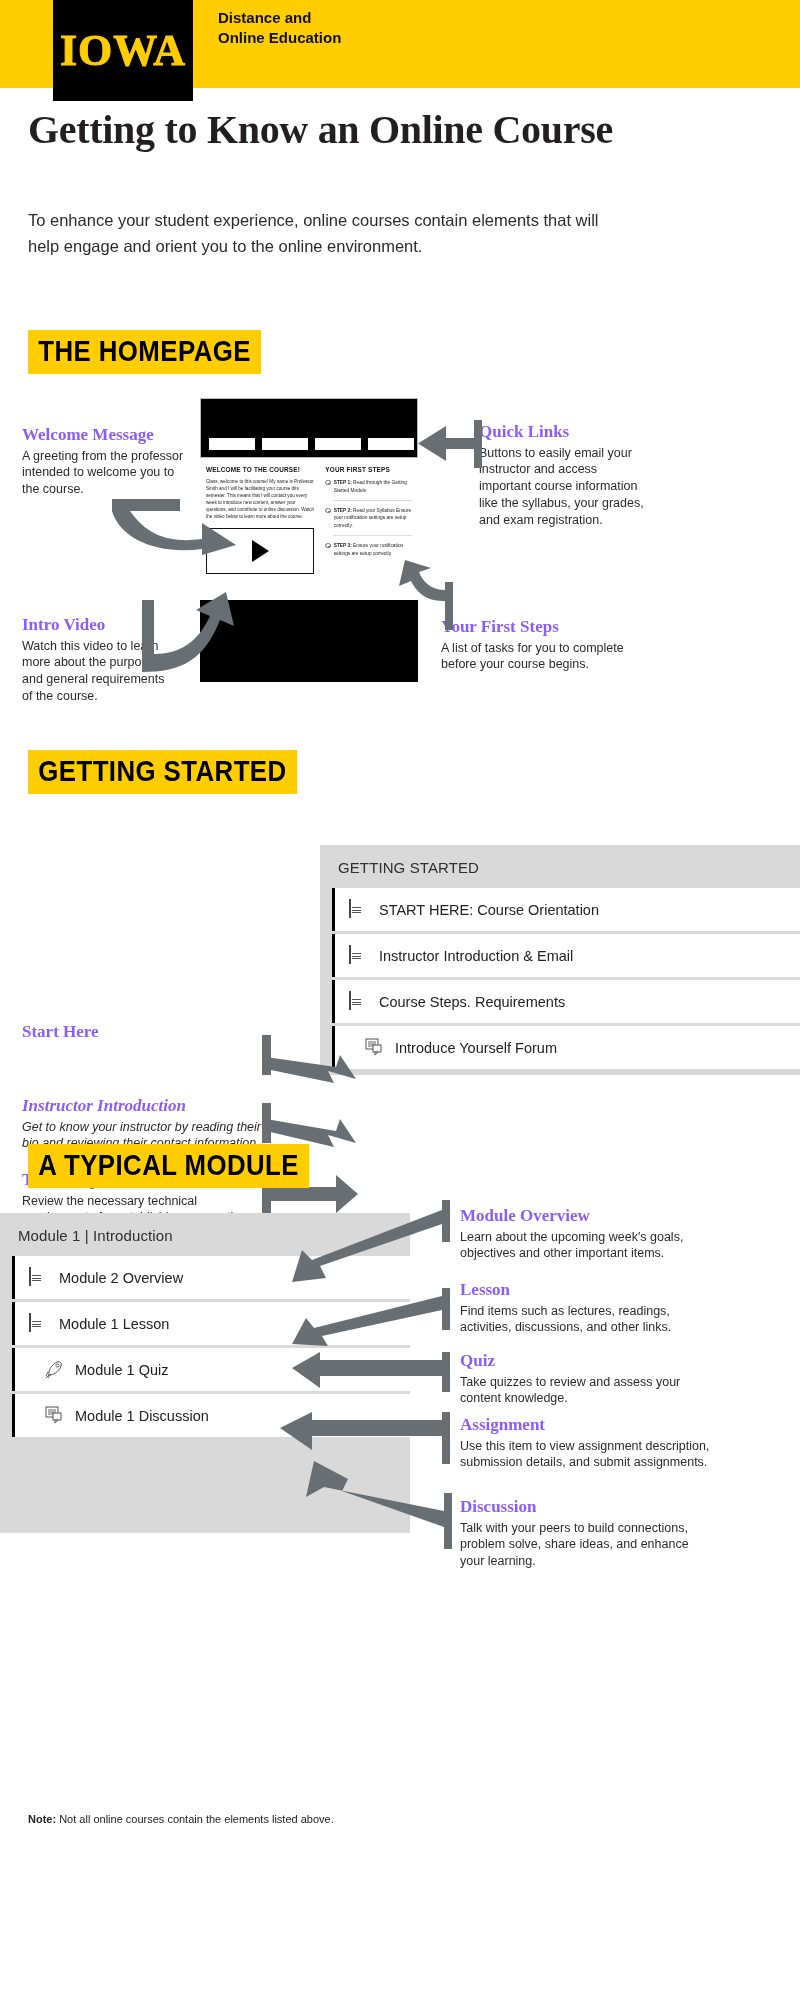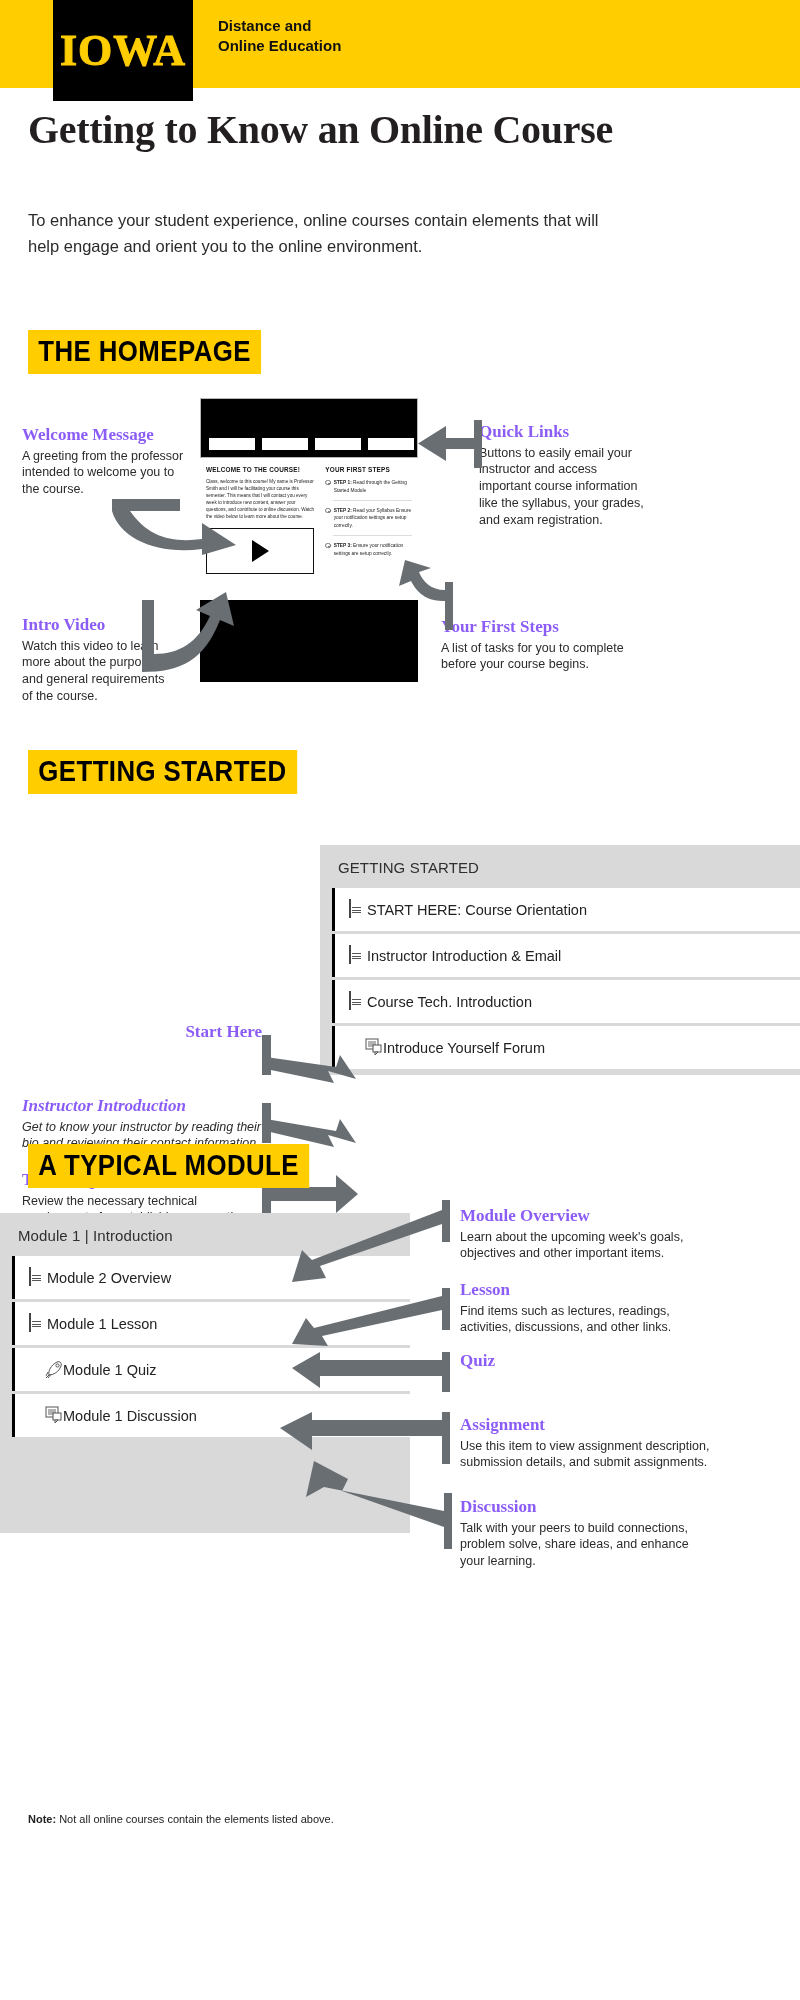--- a/index.html
+++ b/index.html
@@ -23,21 +23,21 @@
   .logo-box{
     position:absolute; left:53px; top:0; width:140px; height:101px;
     background:#000000; display:flex; align-items:center; justify-content:center;
   }
   .logo-text{
     color:#FFCD00; font-family:"Liberation Serif", serif; font-weight:bold;
     font-size:44px; letter-spacing:1px; line-height:1;
     -webkit-text-stroke:1px #FFCD00;
   }
   .header-sub{
-    position:absolute; left:218px; top:16px;
+    position:absolute; left:218px; top:8px;
     font-weight:bold; font-size:15px; line-height:1.35; color:#111;
   }
 
   
   .main-title{
     position:absolute; left:28px; top:108px; width:700px;
     font-family:"Liberation Serif", serif; font-weight:bold;
     font-size:40px; line-height:1.12; color:#231f20; letter-spacing:-0.3px;
   }
   .intro-para{
@@ -105,21 +105,21 @@
     position:absolute; left:200px; top:600px; width:218px; height:82px; background:#000;
   }
 
   
   .panel{ position:absolute; background:#d9d9d9; }
   .panel-title{
     font-size:15px; color:#2f2f2f; padding:14px 0 12px 18px; letter-spacing:0.1px;
   }
   .row{
     background:#fff; border-left:3px solid #000; margin:0 0 3px 12px;
-    height:43px; display:flex; align-items:center; padding-left:14px; 
+    height:43px; display:flex; align-items:center; padding-left:14px; gap:12px;
   }
   .row-label{ font-size:14.5px; color:#222; }
   .row.indent{ padding-left:30px; }
 
   
   .ic{ flex:0 0 auto; width:18px; height:20px; position:relative; }
   .ic-doc{
     width:15px;height:19px;border:1.2px solid #444;background:#fff;
   }
   .ic-doc:before{
@@ -245,38 +245,38 @@
     <div class="row">
       <span class="ic"><span class="ic-doc"></span></span>
       <span class="row-label">START HERE: Course Orientation</span>
     </div>
     <div class="row">
       <span class="ic"><span class="ic-doc"></span></span>
       <span class="row-label">Instructor Introduction &amp; Email</span>
     </div>
     <div class="row">
       <span class="ic"><span class="ic-doc"></span></span>
-      <span class="row-label">Course Tech. Introduction</span>
+      <span class="row-label">Course Steps. Requirements</span>
     </div>
     <div class="row indent">
       <span class="ic">
         <svg width="18" height="17" viewBox="0 0 18 17">
           <rect x="1" y="1" width="12" height="10" fill="#fff" stroke="#555" stroke-width="1"></rect>
           <line x1="3" y1="4" x2="11" y2="4" stroke="#555" stroke-width="0.9"></line>
           <line x1="3" y1="6" x2="11" y2="6" stroke="#555" stroke-width="0.9"></line>
           <line x1="3" y1="8" x2="8" y2="8" stroke="#555" stroke-width="0.9"></line>
           <rect x="8" y="7" width="8" height="7" fill="#fff" stroke="#555" stroke-width="1"></rect>
           <polygon points="10,14 10,17 13,14" fill="#fff" stroke="#555" stroke-width="1"></polygon>
         </svg>
       </span>
       <span class="row-label">Introduce Yourself Forum</span>
     </div>
   </div>
 
-  <div style="position:absolute;left:22px;top:1014px;width:240px;text-align:right;">
+  <div style="position:absolute;left:22px;top:1014px;width:240px;">
     <div class="lbl-h">Start Here</div>
   </div>
   <div style="position:absolute;left:22px;top:1088px;width:240px;font-style:italic;">
     <div class="lbl-h">Instructor Introduction</div>
     <div class="lbl-b">Get to know your instructor by reading their bio and reviewing their contact information.</div>
   </div>
   <div style="position:absolute;left:22px;top:1162px;width:240px;">
     <div class="lbl-h">Tech. Requirements</div>
     <div class="lbl-b">Review the necessary technical requirements for establishing a smooth online course experience.</div>
   </div>
@@ -344,20 +344,21 @@
   <div style="position:absolute;left:460px;top:1198px;width:250px;">
     <div class="lbl-h">Module Overview</div>
     <div class="lbl-b">Learn about the upcoming week's goals, objectives and other important items.</div>
   </div>
   <div style="position:absolute;left:460px;top:1272px;width:250px;">
     <div class="lbl-h">Lesson</div>
     <div class="lbl-b">Find items such as lectures, readings, activities, discussions, and other links.</div>
   </div>
   <div style="position:absolute;left:460px;top:1343px;width:250px;">
     <div class="lbl-h">Quiz</div>
+    <div class="lbl-b">Take quizzes to review and assess your content knowledge.</div>
   </div>
   <div style="position:absolute;left:460px;top:1407px;width:250px;">
     <div class="lbl-h">Assignment</div>
     <div class="lbl-b">Use this item to view assignment description, submission details, and submit assignments.</div>
   </div>
   <div style="position:absolute;left:460px;top:1489px;width:250px;">
     <div class="lbl-h">Discussion</div>
     <div class="lbl-b">Talk with your peers to build connections, problem solve, share ideas, and enhance your learning.</div>
   </div>
 

